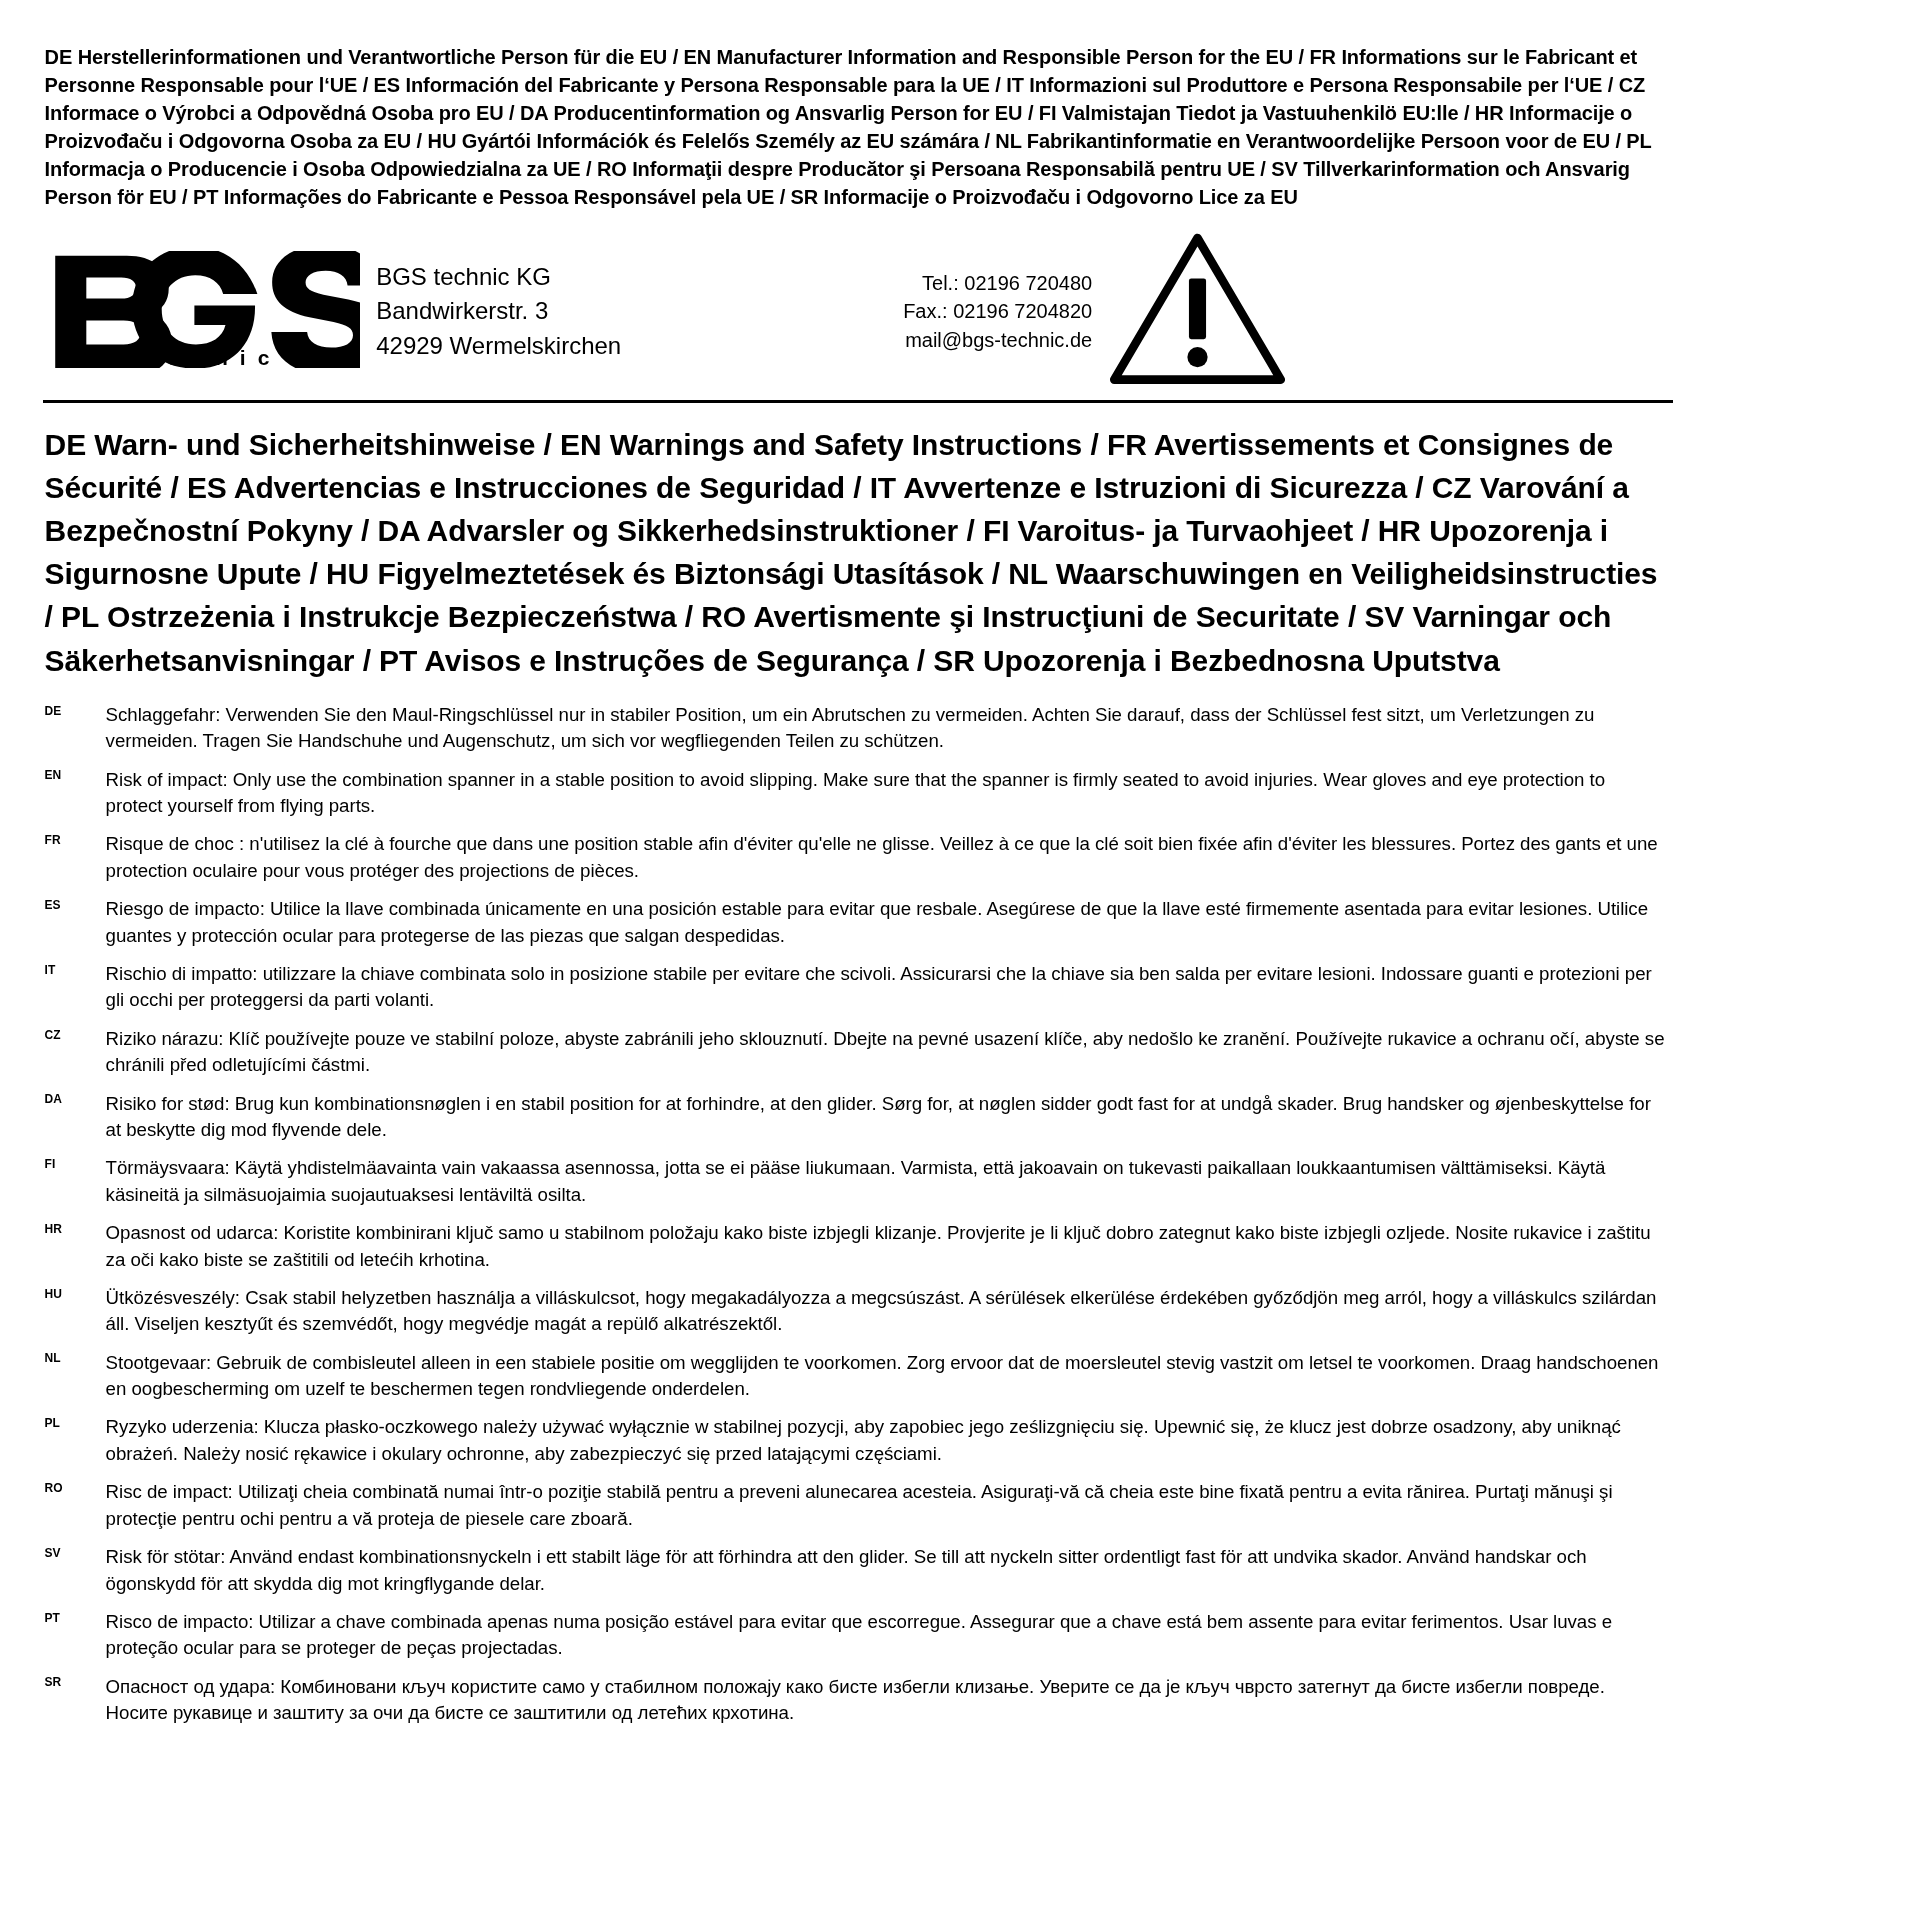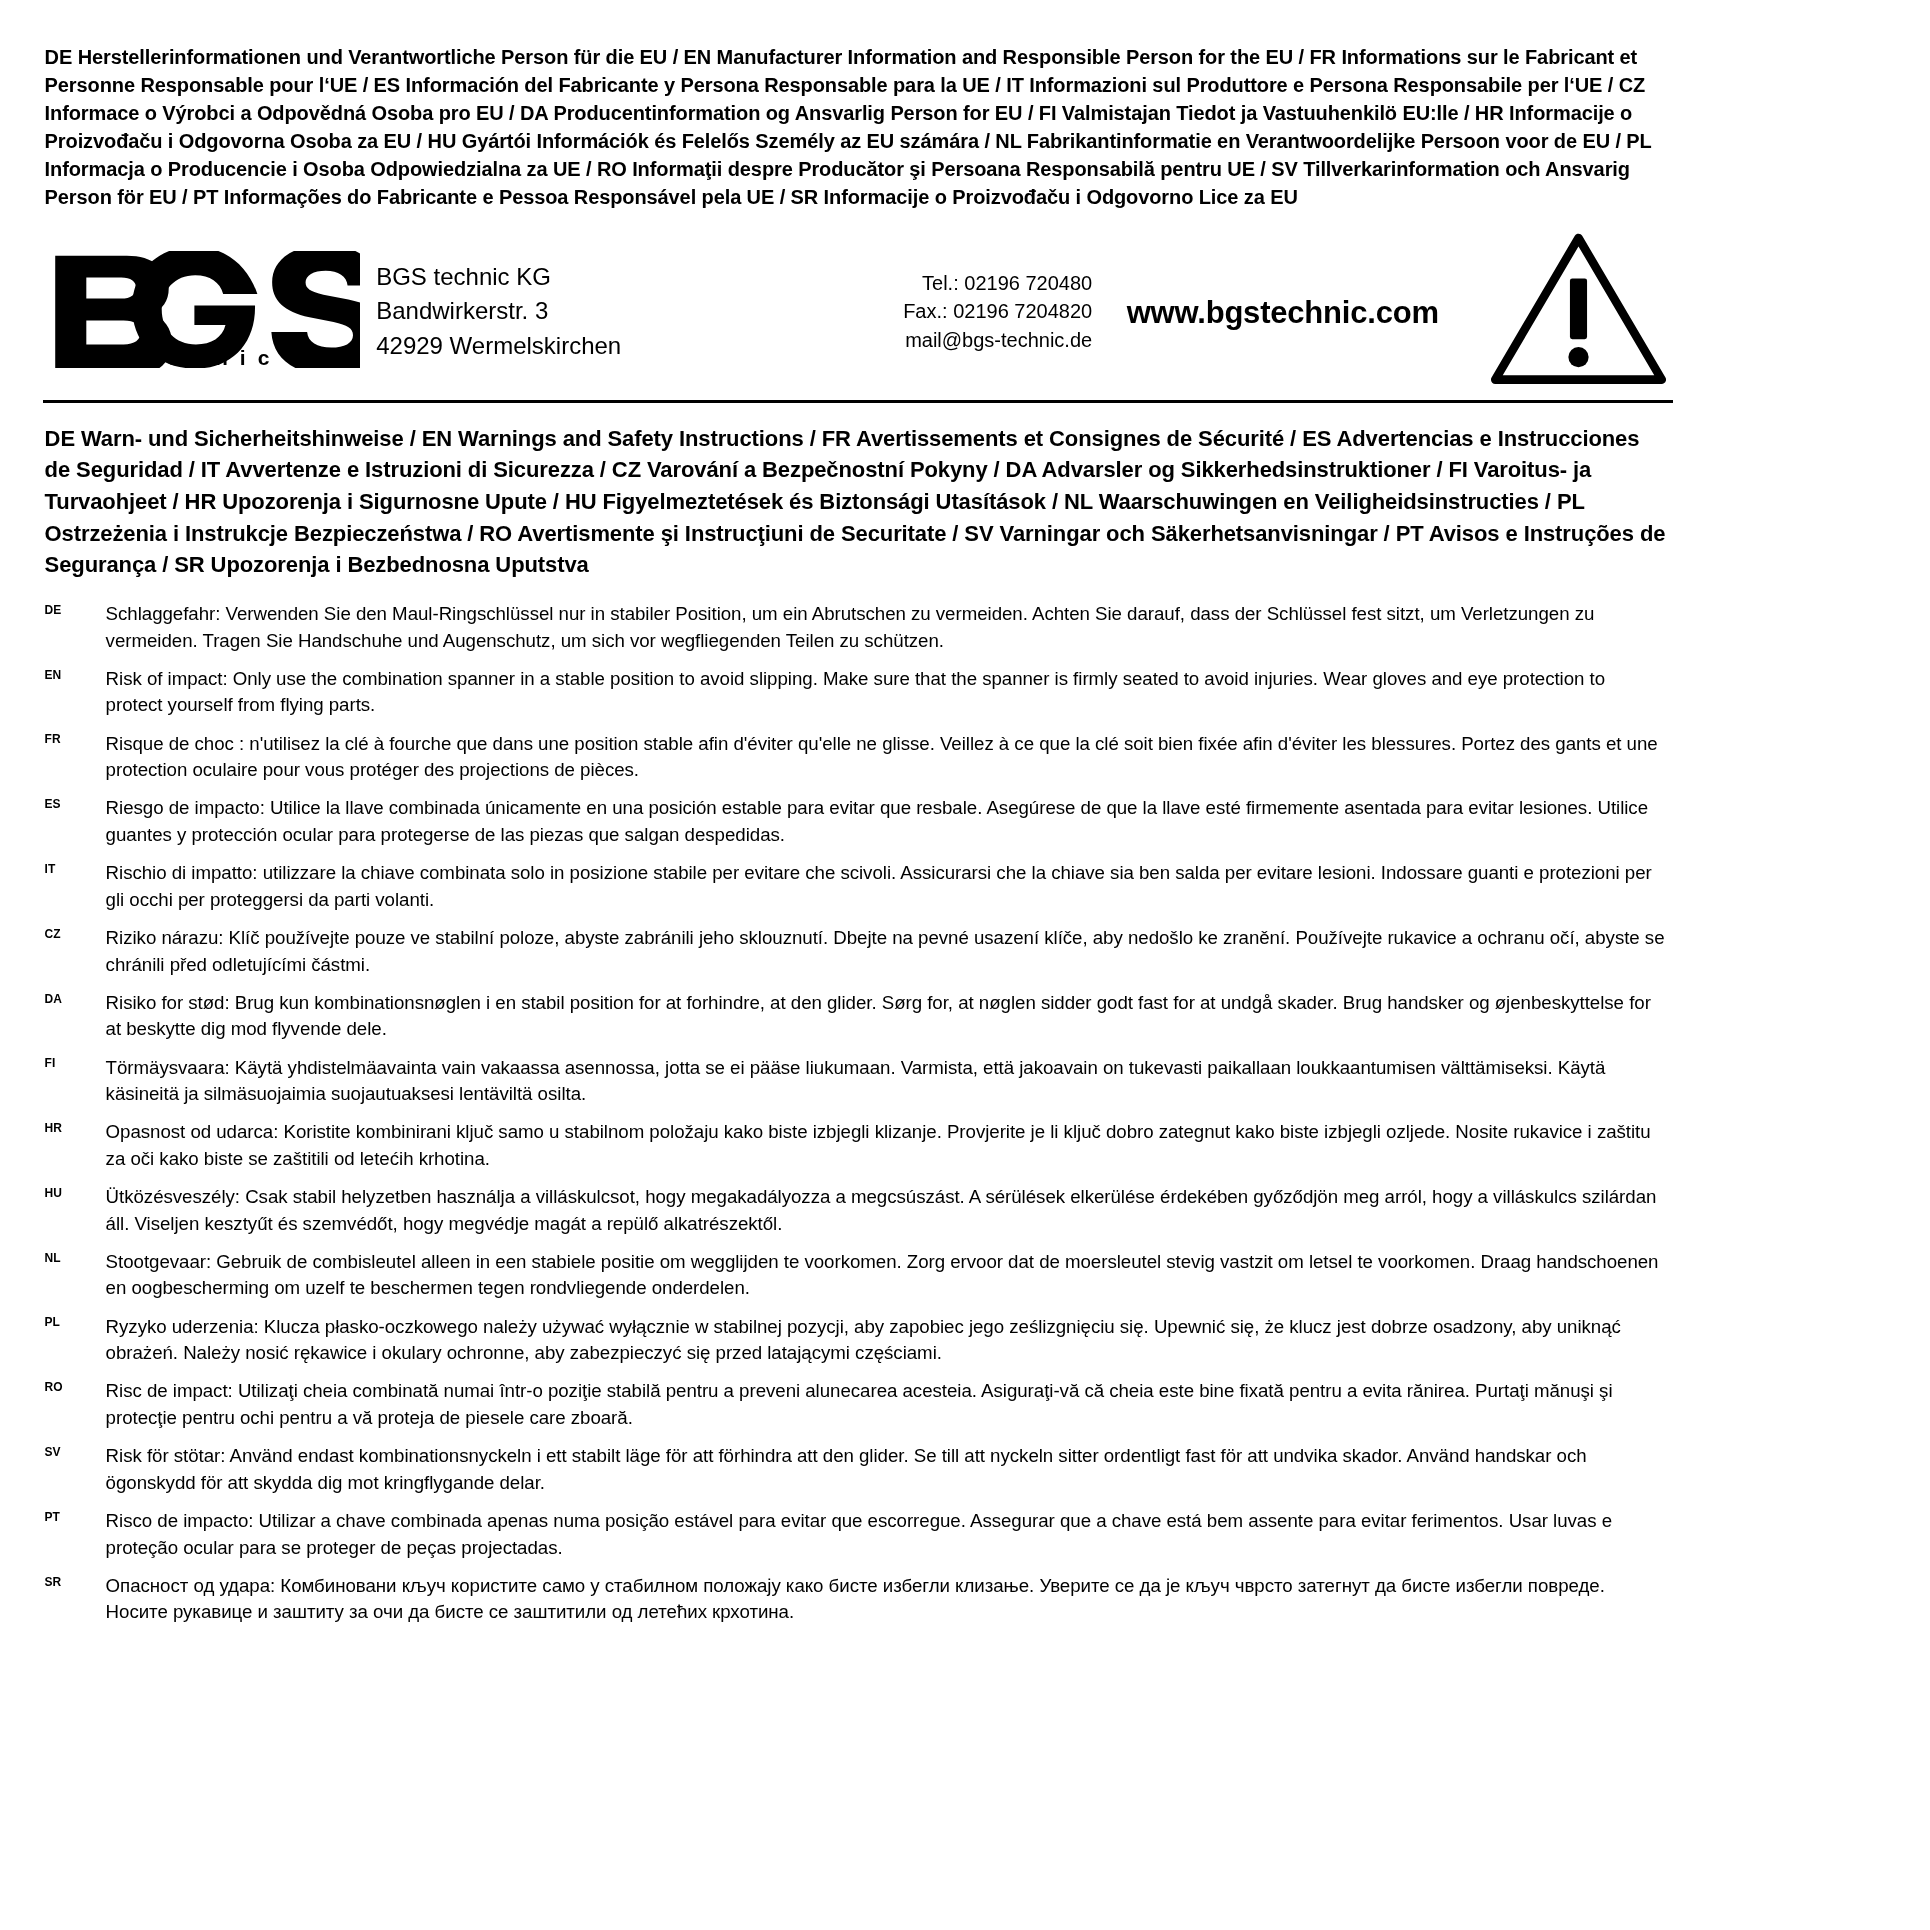--- a/index.html
+++ b/index.html
@@ -73,21 +73,21 @@
   }
   .warn-tri {
     flex: 0 0 auto;
     width: 195px;
     text-align: right;
     padding-right: 4.7px;
   }
 
   
   .section-heading {
-    font-size: 22px;
+    font-size: 30px;
     font-weight: bold;
     line-height: 1.44;
     letter-spacing: -0.1px;
     margin: 20px 0 20px 0;
     padding: 0 3.1px 0 1.6px;
   }
 
   
   .lang-list {
     margin: 0;
@@ -147,21 +147,20 @@
       <div>Bandwirkerstr. 3</div>
       <div>42929 Wermelskirchen</div>
     </div>
 
     <div class="contact">
       <div>Tel.: 02196 720480</div>
       <div>Fax.: 02196 7204820</div>
       <div>mail@bgs-technic.de</div>
     </div>
 
-    <div class="weburl">www.bgstechnic.com</div>
 
     <div class="warn-tri">
       <svg width="179" height="156" viewBox="0 0 230 200">
         <path d="M115 10 L222 192 L8 192 Z" fill="none" stroke="#000" stroke-width="11" stroke-linejoin="round"></path>
         <rect x="104" y="62" width="22" height="78" fill="#000" rx="3"></rect>
         <circle cx="115" cy="163" r="13" fill="#000"></circle>
       </svg>
     </div>
   </div>
 

